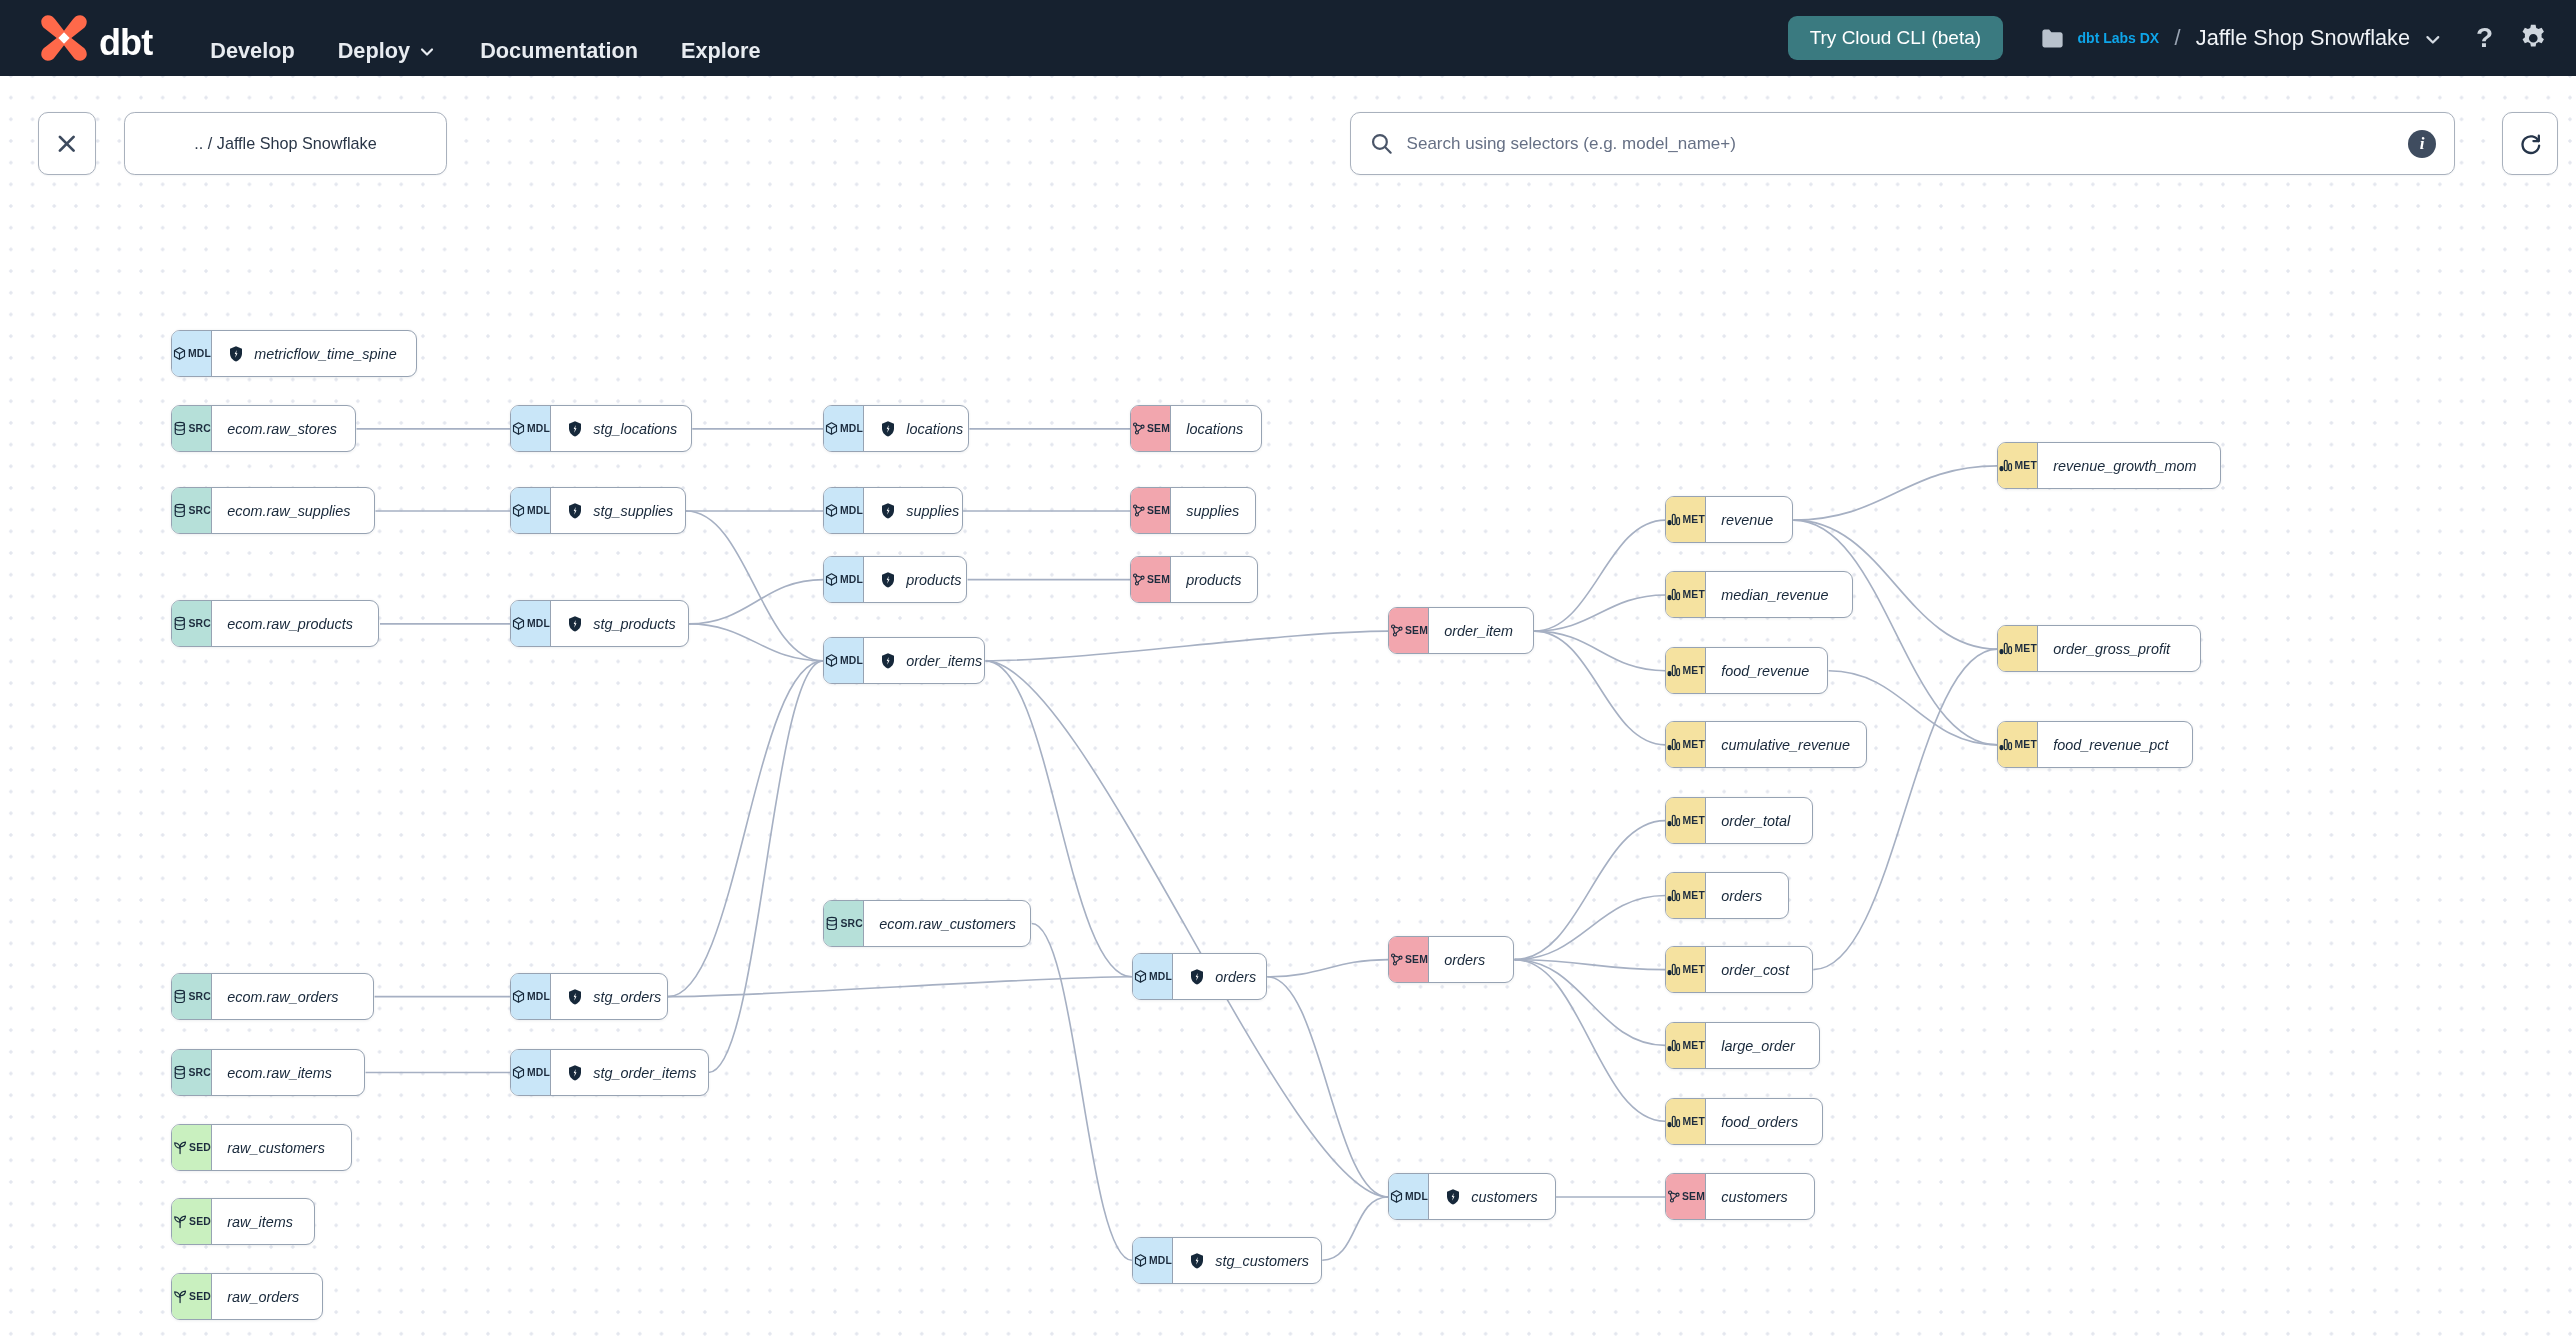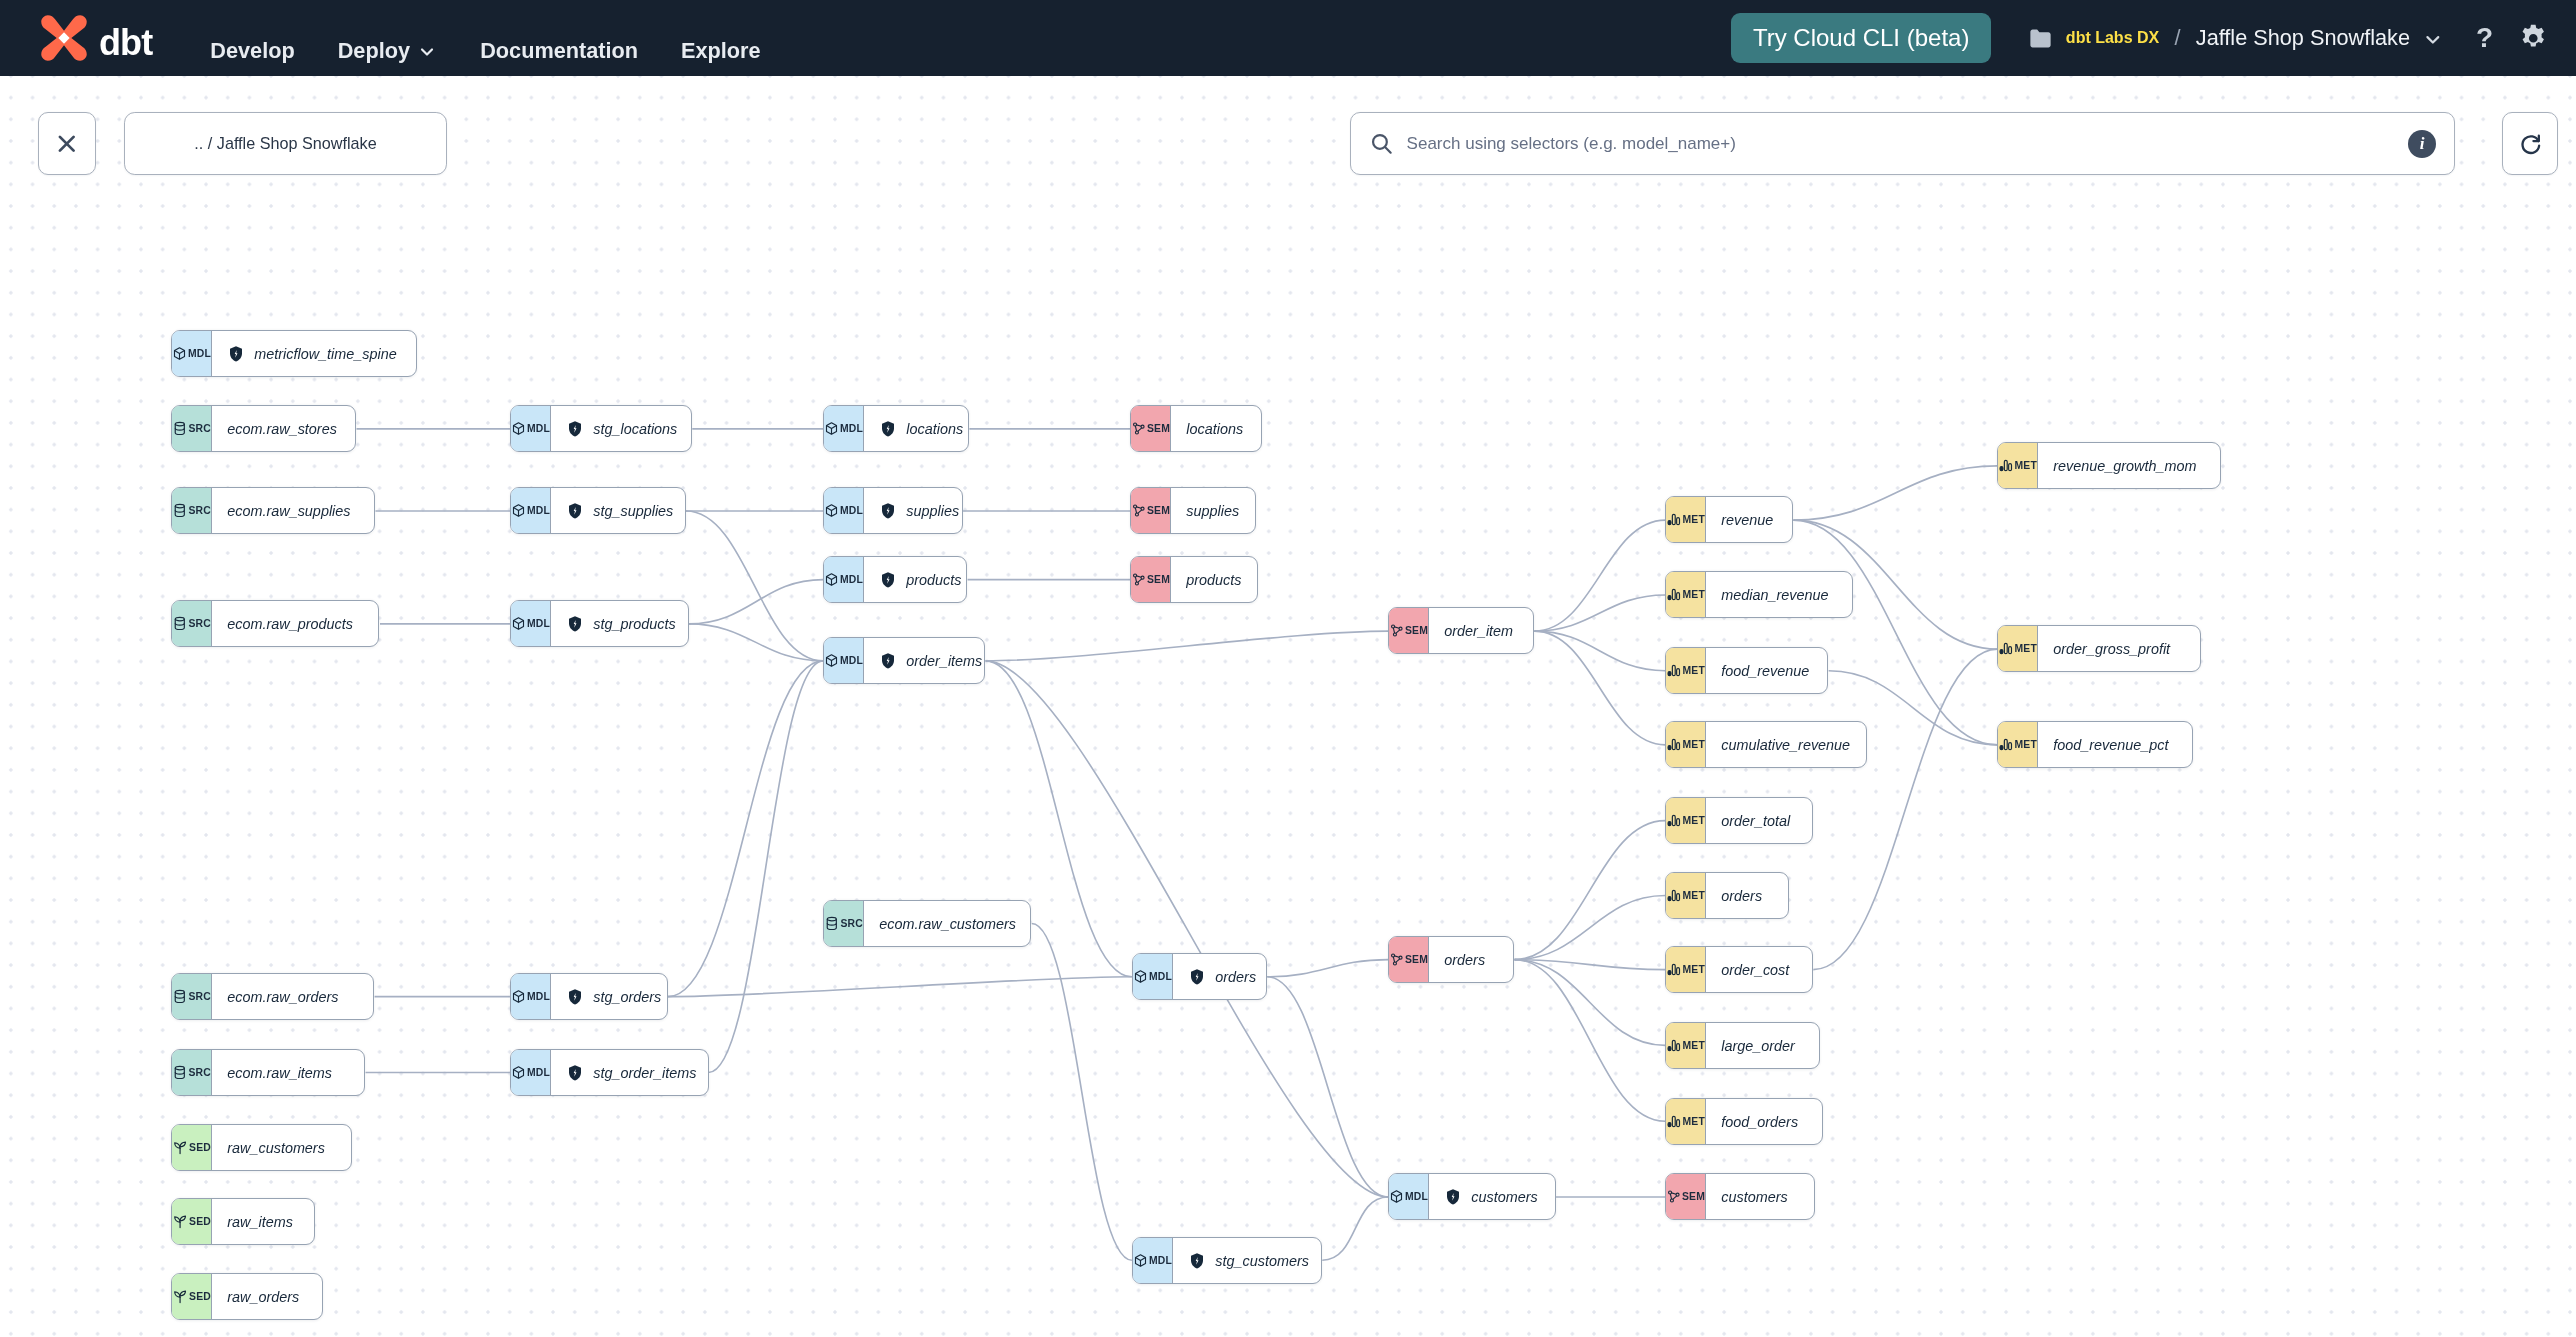--- a/index.html
+++ b/index.html
@@ -21,26 +21,26 @@
   }
   .nav-left { display:flex; align-items:flex-end; }
   .brand-mark { width:52px; height:52px; margin-left:38px; flex:none; }
   .brand-word { color:#fff; font-size:36px; font-weight:700; letter-spacing:-0.9px; margin-left:9px; }
   .nav-items { display:flex; align-items:center; gap:43px; margin-left:58px; }
   .nav-item { display:flex; align-items:center; gap:7.2px; color:#e8ecf1; font-size:21.7px; font-weight:600; cursor:pointer; }
   .nav-item .chev { width:20px; height:20px; color:#e8ecf1; margin-top:2.7px; }
 
   .nav-right { display:flex; align-items:center; gap:23.5px; margin-right:27px; }
   .cli-btn {
-    background:#3a7a80; color:#fff; font-size:24px; font-weight:500;
+    background:#3a7a80; color:#fff; font-size:19px; font-weight:500;
     padding:10.8px 21.7px; border-radius:9px; border:none; cursor:pointer; white-space:nowrap;
   }
   .proj-group { display:flex; align-items:center; gap:11.7px; margin-left:12.6px; }
   .folder-ico { width:27px; height:27px; }
-  .acct { color:#fde047; font-size:16px; font-weight:700; white-space:nowrap; }
+  .acct { color:#0ea5e9; font-size:14px; font-weight:700; white-space:nowrap; }
   .sep { color:#9aa5b4; font-size:21.7px; padding:0 3.6px; }
   .proj { color:#f0f3f7; font-size:21.7px; font-weight:400; white-space:nowrap; }
   .proj-chev { width:21.7px; height:21.7px; color:#d4dae2; margin-top:3.6px; }
   .help-glyph { color:#cfd6de; font-size:28px; font-weight:700; cursor:pointer; margin-left:9px; }
   .gear-ico { width:32.5px; height:32.5px; cursor:pointer; }
 
   
   .tool-btn {
     position:absolute; z-index:40; background:#fff; border:1.4px solid #a9b1bd; border-radius:10px;
     display:flex; align-items:center; justify-content:center; cursor:pointer;

